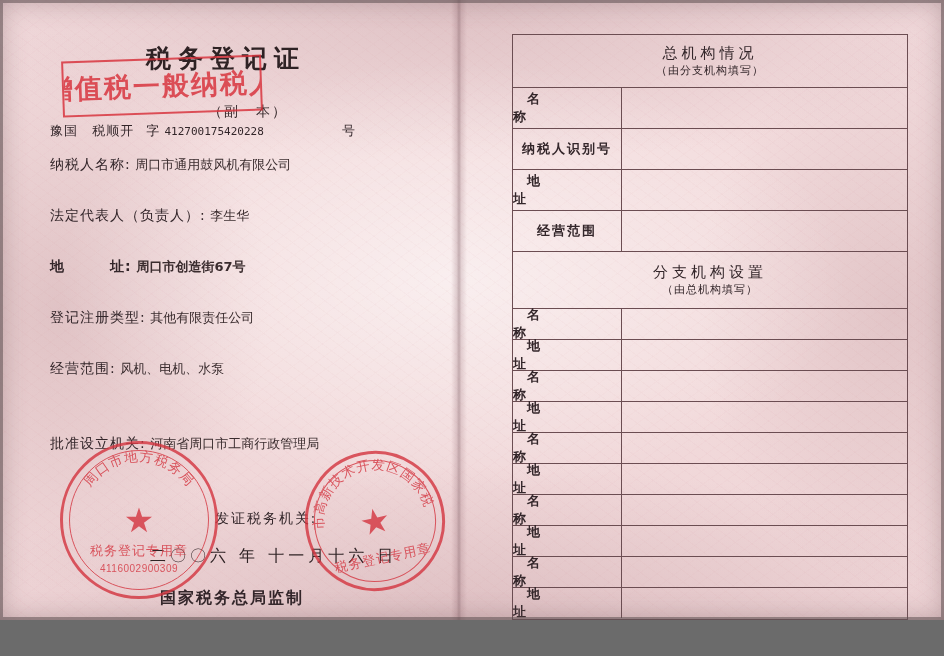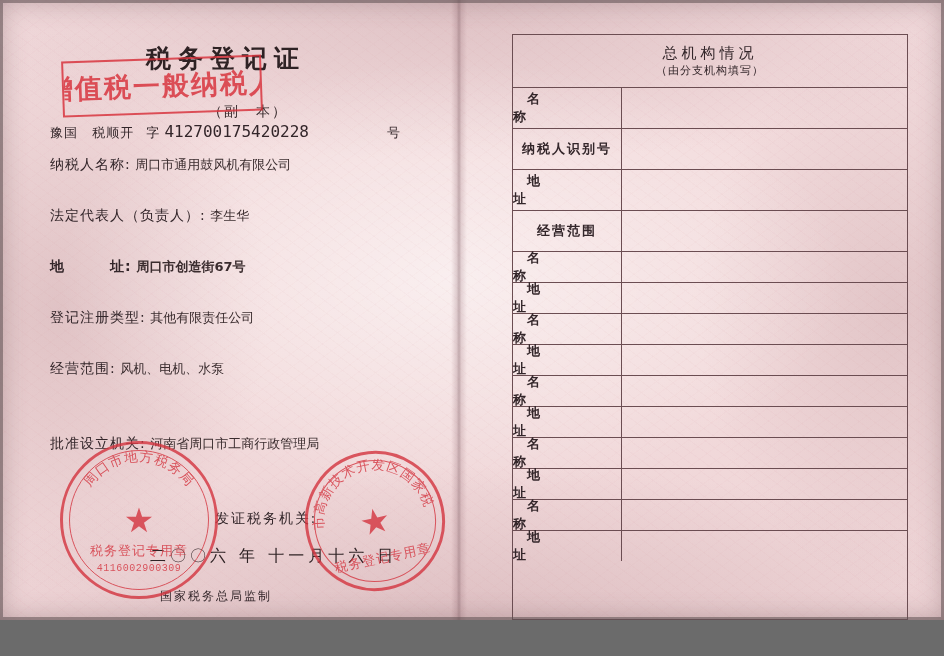--- a/index.html
+++ b/index.html
@@ -104,21 +104,21 @@
   #reg-number-line {
     position: absolute;
     left: 10px; top: 96px;
     width: 400px;
     font-size: 13px;
     color: #33262a;
   }
   #reg-number-line .lbl { letter-spacing: 1px; }
   #reg-number-line .num {
     font-family: "DejaVu Sans Mono", monospace;
-    font-size: 16px;
+    font-size: 11px;
     letter-spacing: 0px;
     margin-top: 39px;
   }
   #reg-number-line .tail { margin-left: 74px; }
 
   .field-row {
     position: absolute;
     left: 10px;
     width: 400px;
     font-size: 14px;
@@ -143,23 +143,24 @@
     position: absolute;
     left: 110px; top: 520px;
     font-size: 16px;
     letter-spacing: 4px;
     color: #2f2325;
     text-align: right;
   }
   #footer-line {
     position: absolute;
     left: 120px; top: 562px;
-    font-size: 12px;
+    font-size: 16px;
     letter-spacing: 2px;
     color: #33262a;
+    font-weight: bold;
   }
 
   
   .seal {
     position: absolute;
     border-radius: 50%;
     border: 3px solid #d4343f;
     color: #d4343f;
     opacity: 0.80;
     box-sizing: border-box;
@@ -202,21 +203,21 @@
   }
   #seal-local-tax {
     left: 20px; top: 415px;
     width: 158px; height: 158px;
   }
   #seal-local-tax .code {
     position: absolute;
     left: 0; right: 0; bottom: 22px;
     text-align: center;
     font-size: 10px;
-    font-family: Liberation Mono, monospace;
+    font-family: Liberation Sans, sans-serif;
     letter-spacing: 0.5px;
   }
 
   
   #right-page {
     position: absolute;
     left: 512px; top: 34px;
     width: 396px; height: 586px;
     border: 1.4px solid #6b4d52;
     box-sizing: border-box;
@@ -364,20 +365,24 @@
     </div>
     <div class="row tall">
       <div class="c-label cn sp2">地　　址</div>
       <div class="c-value"></div>
     </div>
     <div class="row tall">
       <div class="c-label cn sp1">经营范围</div>
       <div class="c-value"></div>
     </div>
 
+    <div class="hdr-cell" style="height:56px;">
+      <div class="t1 cn">分支机构设置</div>
+      <div class="t2 cn">（由总机构填写）</div>
+    </div>
 
     <div class="row">
       <div class="c-label cn sp2">名　　称</div>
       <div class="c-value"></div>
     </div>
     <div class="row">
       <div class="c-label cn sp2">地　　址</div>
       <div class="c-value"></div>
     </div>
     <div class="row">

